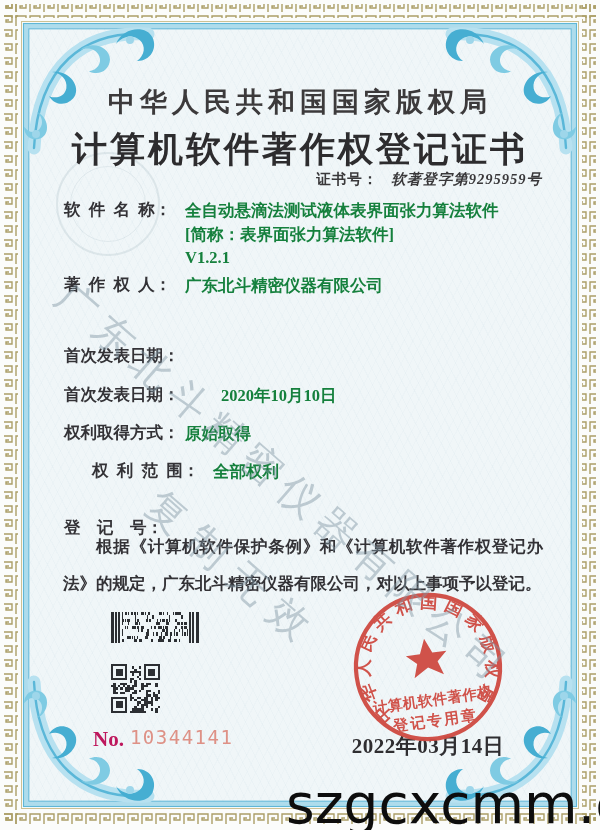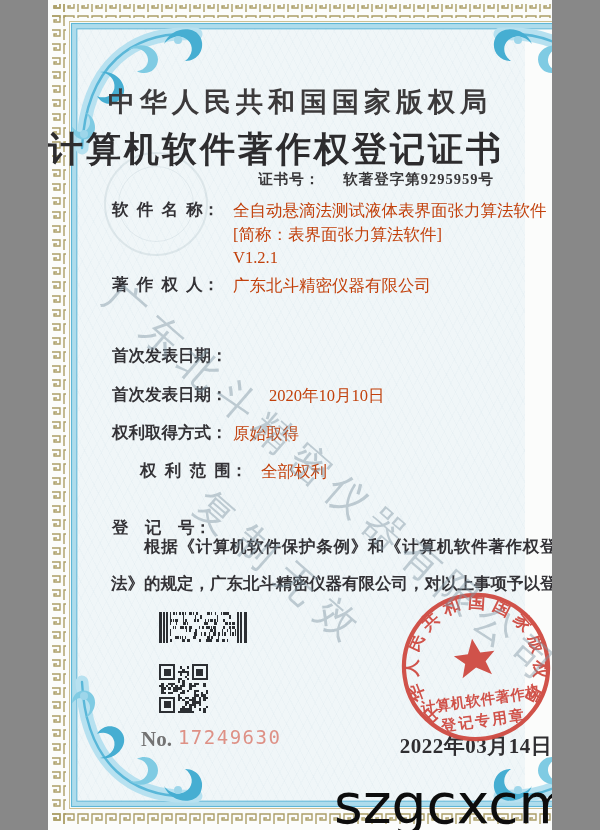--- a/index.html
+++ b/index.html
@@ -1,17 +1,17 @@
 <!DOCTYPE html>
 <html><head>
 <meta charset="utf-8">
 <style>
   html,body{margin:0;padding:0;background:#888;}
   .page{
-    position:relative;width:504px;height:830px;margin:0 auto;
+    position:relative;width:600px;height:830px;margin:0 auto;
     background:#fbfcfb;overflow:hidden;
     font-family:"Liberation Serif","DejaVu Serif",serif;
     color:#343336;
   }
   .paper{
     position:absolute;left:27px;top:27px;right:27px;bottom:27px;
     background:#f0f6f8;
     background-image:
       repeating-linear-gradient(63deg, rgba(140,180,200,0.05) 0 1px, transparent 1px 7px),
       repeating-linear-gradient(-63deg, rgba(150,185,205,0.045) 0 1px, transparent 1px 8px);
@@ -23,49 +23,49 @@
   }
   .emboss .inner{
     position:absolute;left:12px;top:12px;right:12px;bottom:12px;border-radius:50%;
     border:1px solid rgba(150,172,184,0.18);
   }
   .authority{
     position:absolute;top:84px;left:0;width:100%;text-align:center;
     font-size:27px;font-weight:700;letter-spacing:5px;color:#3c3a3b;
   }
   .cert-title{
-    position:absolute;top:126px;left:0;width:100%;
+    position:absolute;top:126px;left:0;width:100%;text-align:center;
     font-size:35px;font-weight:700;letter-spacing:3px;color:#2d2c2e;
   }
   .cert-no{
     position:absolute;top:170px;right:58px;
     font-size:14.5px;font-weight:700;color:#39383a;letter-spacing:1px;
   }
-  .cert-no .val{margin-left:23px;}
+  .cert-no .val{margin-left:13px;font-style:italic;}
   .fields{position:absolute;left:64px;top:0;width:478px;}
   .frow{position:absolute;left:0;display:flex;align-items:flex-start;}
   .flabel{
     flex:0 0 121px;font-size:16.5px;font-weight:700;color:#333236;
     white-space:nowrap;
   }
   .fvalue{
-    font-size:16.5px;font-weight:400;color:#c2410c;line-height:23.5px;
+    font-size:16.5px;font-weight:700;color:#15803d;line-height:23.5px;
     white-space:nowrap;
   }
   .r1{top:199px;} .r2{top:274px;justify-content:flex-end;} .r3{top:345px;} .r4{top:384px;gap:36px;}
   .r5{top:422px;} .r6{top:460px;margin-left:28px;} .r7{top:517px;}
   .body-par{
     position:absolute;left:63px;top:528px;width:480px;
     font-size:16.5px;font-weight:700;color:#333236;
     line-height:37px;text-indent:2em;text-align:justify;
   }
   .barcode{position:absolute;left:111px;top:612px;width:88px;height:31px;}
   .qrcode{position:absolute;left:111px;top:664px;width:49px;height:49px;}
   .serial{position:absolute;left:93px;top:727px;white-space:nowrap;}
-  .serial .no{font-size:21px;font-weight:700;color:#737373;}
+  .serial .no{font-size:21px;font-weight:700;color:#be185d;}
   .serial .num{
     font-family:"DejaVu Sans Mono","Liberation Mono",monospace;
     font-size:19px;color:#de9186;letter-spacing:1.5px;margin-left:6px;
     position:relative;top:-2px;
   }
   .seal{position:absolute;left:343px;top:582px;width:170px;height:170px;opacity:.95;}
   .issue-date{
     position:absolute;left:330px;top:732px;width:196px;text-align:center;
     font-size:21px;font-weight:700;color:#2f2e31;letter-spacing:0.5px;
   }
@@ -427,21 +427,21 @@
       <rect x="9" y="20" width="1" height="1" fill="#2c2f33"></rect>
       <rect x="10" y="20" width="1" height="1" fill="#2c2f33"></rect>
       <rect x="11" y="20" width="1" height="1" fill="#2c2f33"></rect>
       <rect x="12" y="20" width="1" height="1" fill="#2c2f33"></rect>
       <rect x="13" y="20" width="1" height="1" fill="#2c2f33"></rect>
       <rect x="14" y="20" width="1" height="1" fill="#2c2f33"></rect>
       <rect x="19" y="20" width="1" height="1" fill="#2c2f33"></rect>
     </svg>
 
   <div class="serial">
-    <span class="no">No.</span><span class="num">17249630</span>
+    <span class="no">No.</span><span class="num">10344141</span>
   </div>
 
   <div class="wm wm1">广东北斗精密仪器有限公司</div>
   <div class="wm wm2">复制无效</div>
 
   <div class="issue-date">2022年03月14日</div>
 
   <svg class="seal" viewBox="-85 -85 170 170">
     <g transform="rotate(-8)">
       <circle cx="0" cy="0" r="72" fill="none" stroke="#cf4a41" stroke-width="4.2"></circle>

